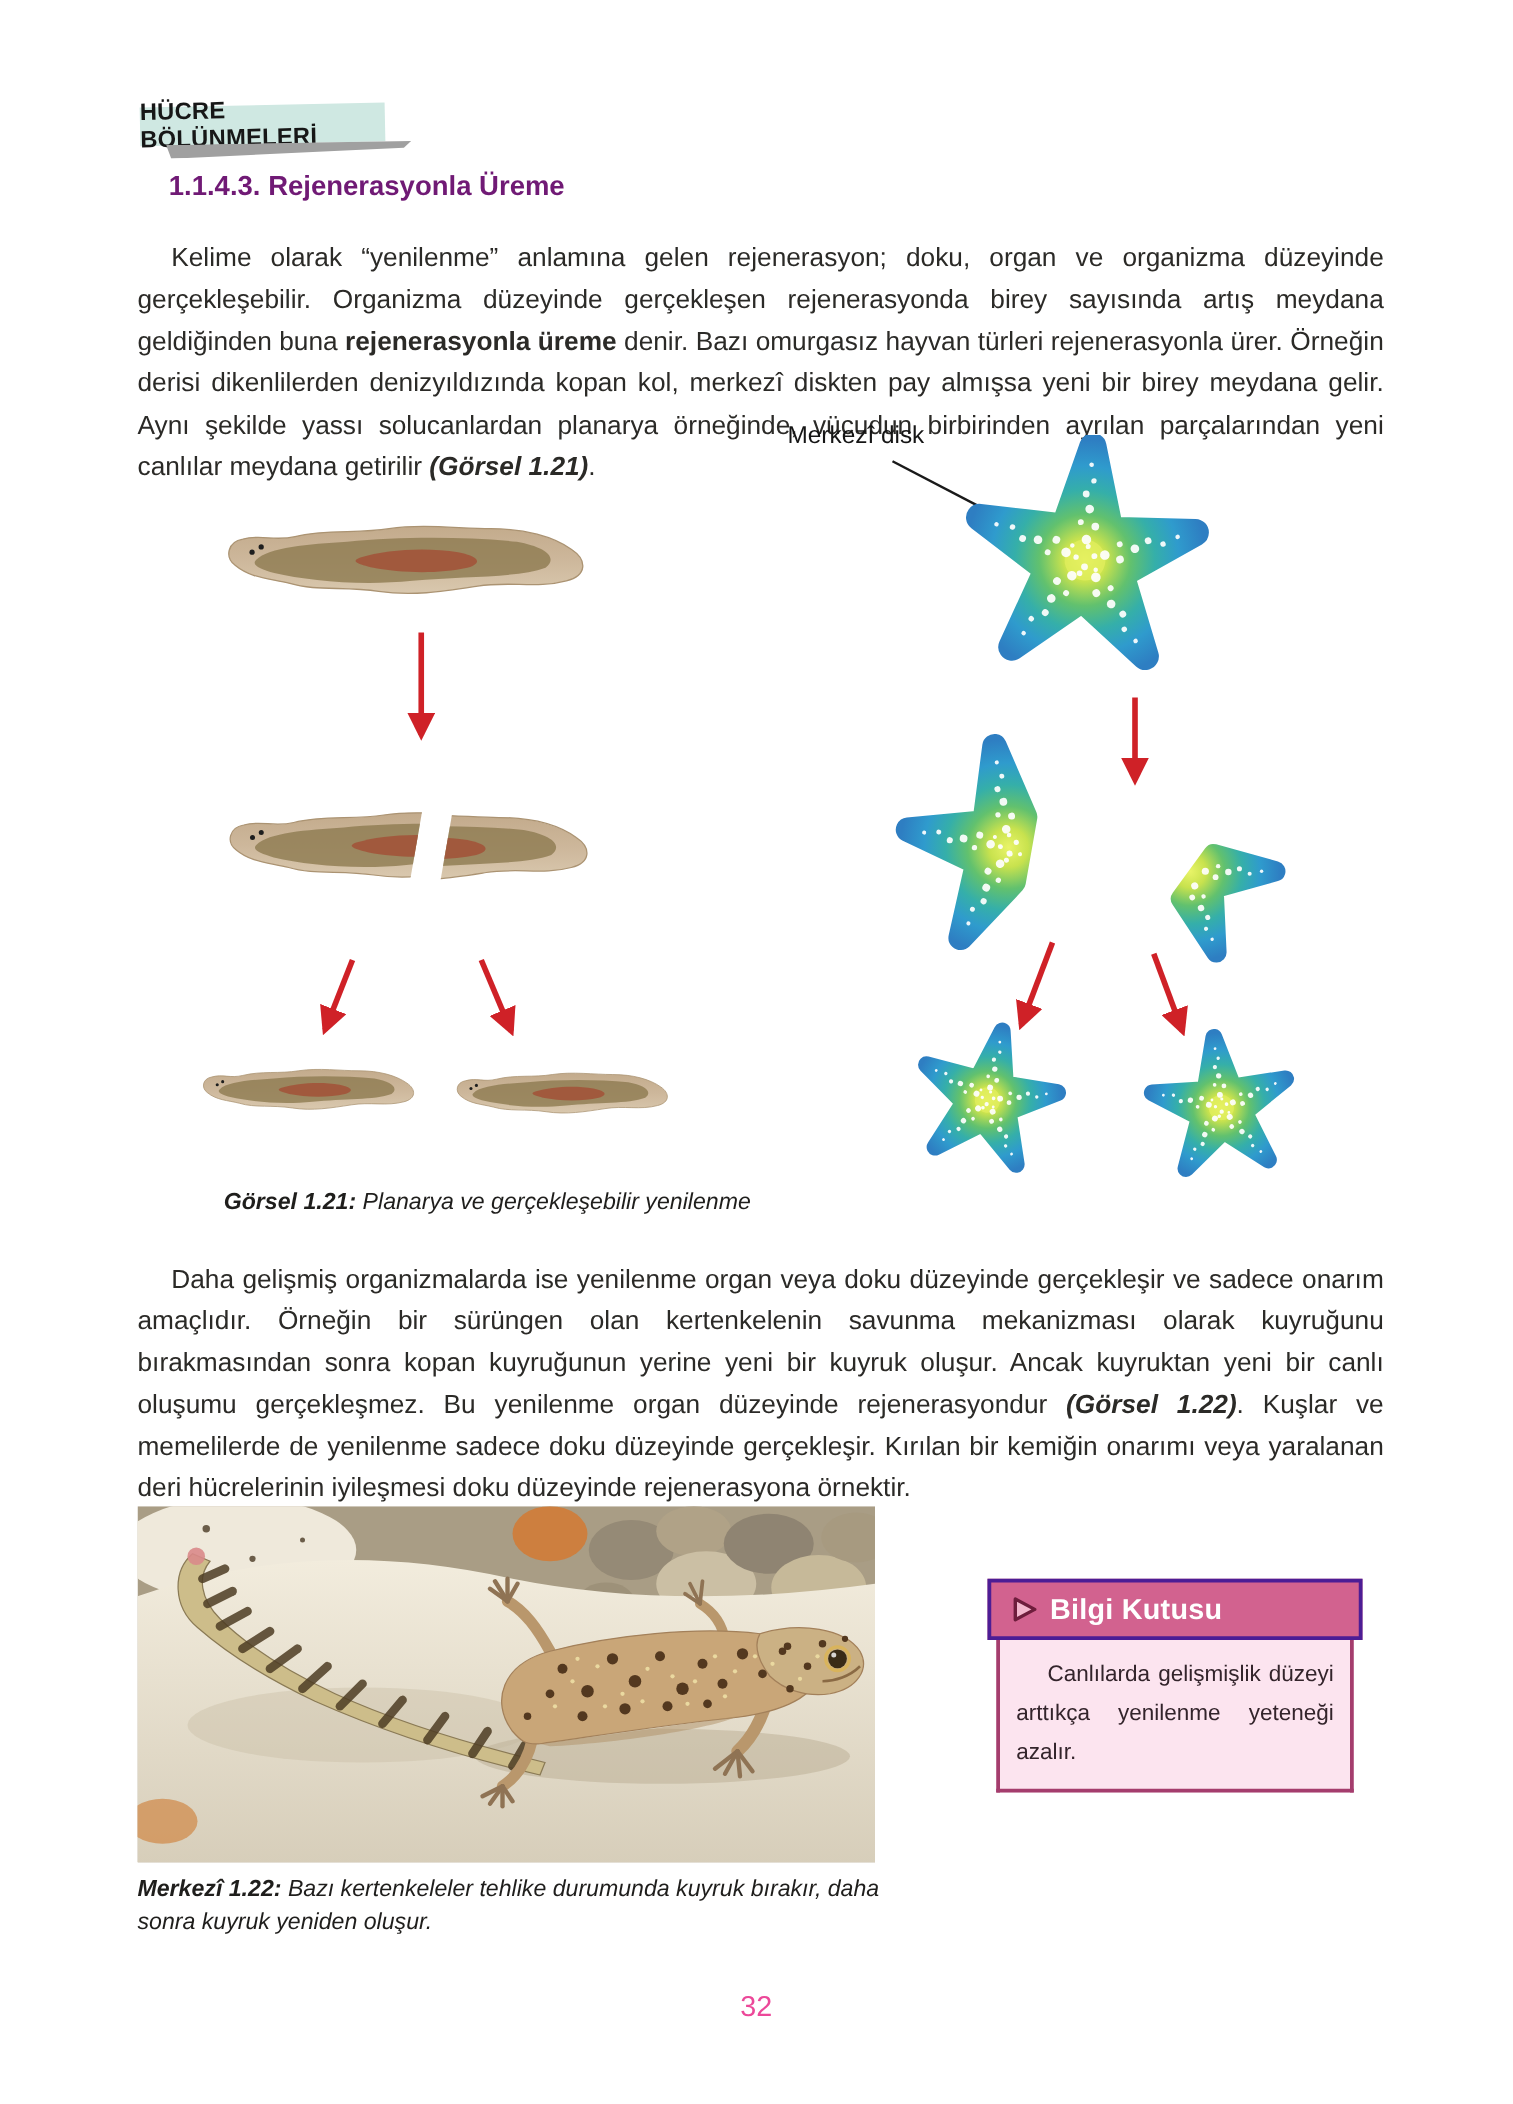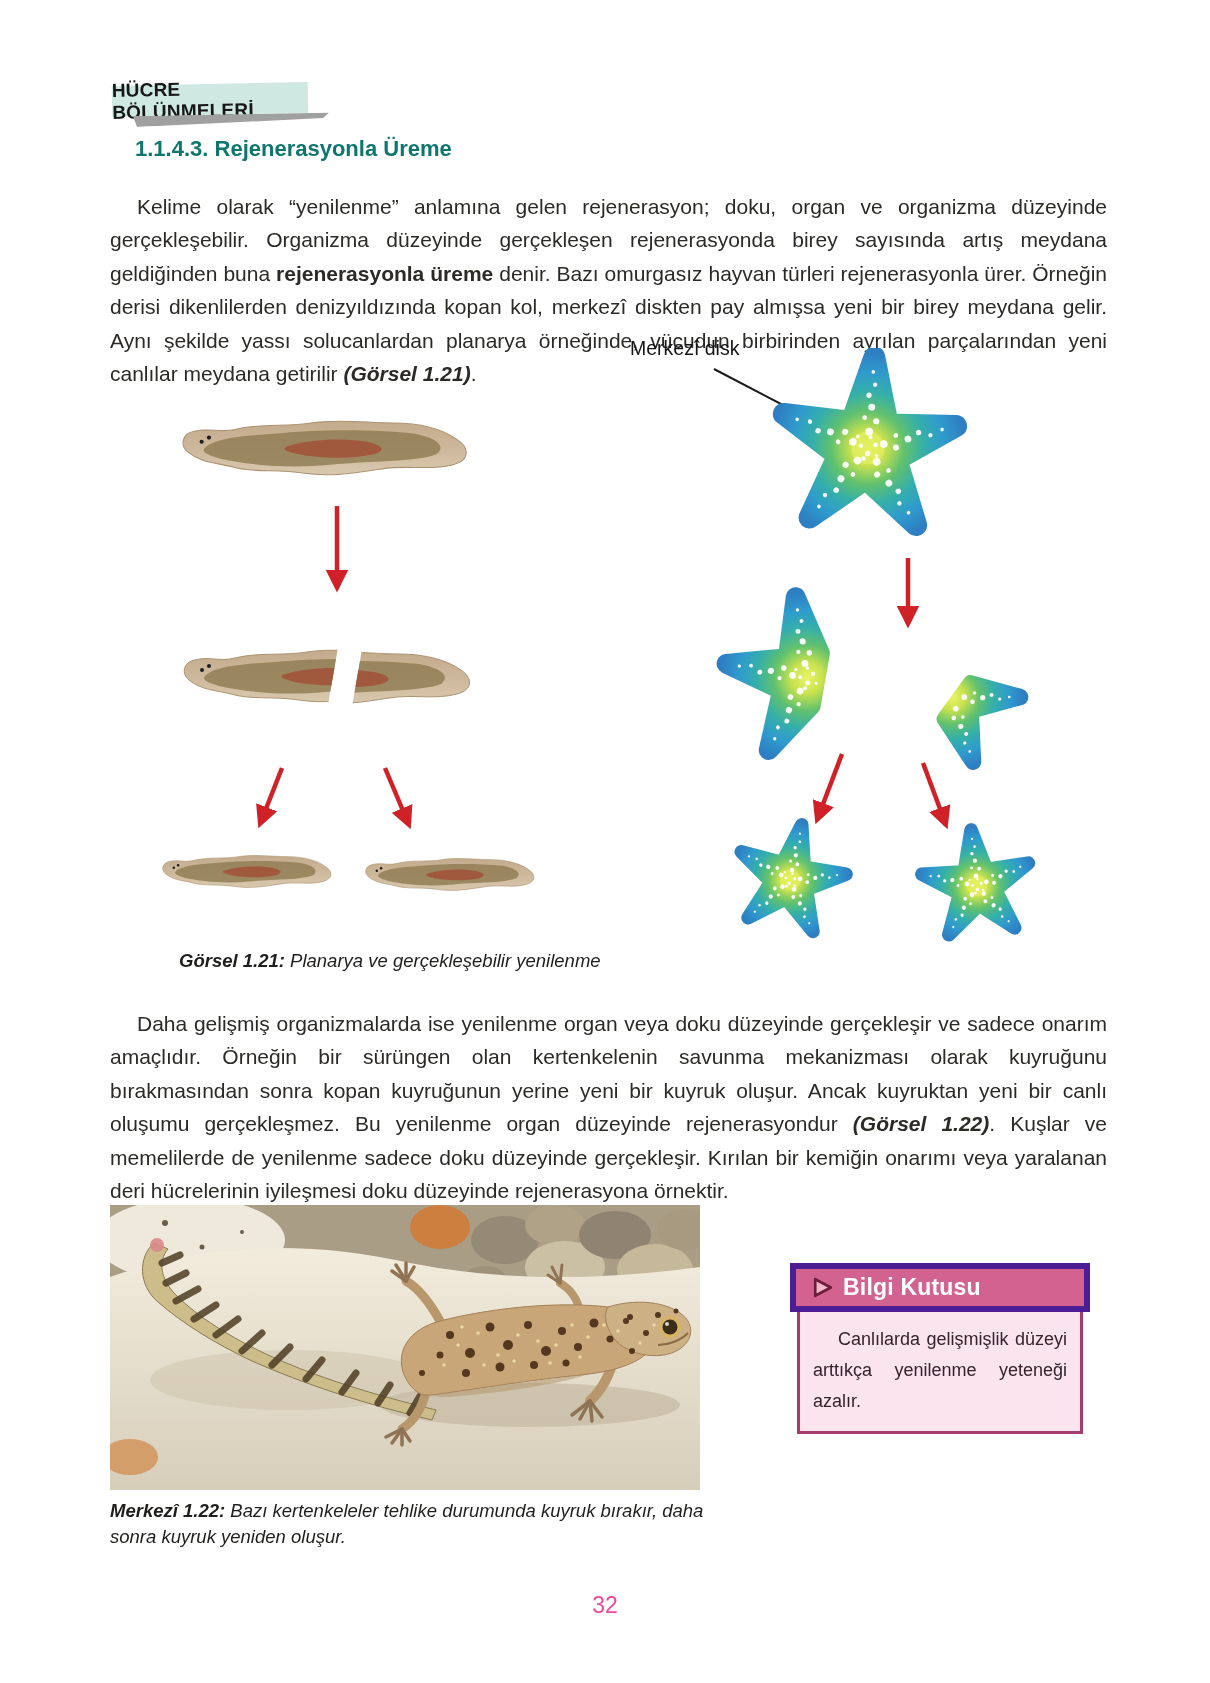--- a/index.html
+++ b/index.html
@@ -11,42 +11,42 @@
   .badge{
     position:absolute;left:112px;top:84px;width:196px;height:31px;background:#cfe8e2;
     display:flex;align-items:center;justify-content:center;transform:rotate(-1.2deg);
     font-weight:bold;font-size:19px;letter-spacing:.2px;color:#171717;
   }
   .badge-shadow{
     position:absolute;left:133px;top:114px;width:196px;height:11px;background:#a0a0a0;
     transform:rotate(-1.2deg);
     clip-path:polygon(0% 0%,100% 8%,97% 55%,2% 100%);
   }
-  .section-title{position:absolute;left:135px;top:136px;font-size:22px;font-weight:bold;color:#0f766e;}
+  .section-title{position:absolute;left:135px;top:136px;font-size:22px;font-weight:bold;color:#701a75;}
   .para{
     position:absolute;left:110px;width:997px;font-size:21px;line-height:33.4px;
     text-align:justify;text-indent:27px;color:#2b2a27;
   }
   .para b{font-weight:bold;}
   .para .ref{font-weight:bold;font-style:italic;}
   #para1{top:169px;}
   #para2{top:986px;}
   
   .fig121{position:absolute;left:110px;top:348px;width:990px;height:600px;}
   .annot-label{position:absolute;left:630px;top:337px;font-size:19.5px;color:#151515;}
   .caption{font-size:18.5px;font-style:italic;color:#1f1e1c;line-height:26px;}
   .caption .cap-label{font-weight:bold;}
   #cap121{position:absolute;left:179px;top:948px;}
   #cap122{position:absolute;left:110px;top:1498px;width:600px;text-align:left;}
   
   .photo122{position:absolute;left:110px;top:1205px;width:590px;height:285px;overflow:hidden;}
   
   .info-box{position:absolute;left:790px;top:1263px;width:300px;}
   .info-header{
-    box-sizing:border-box;height:49px;background:#d2628f;border:6px solid #4c1d95;
+    box-sizing:border-box;height:49px;background:#d2628f;border:3px solid #4c1d95;
     display:flex;align-items:center;padding-left:13px;gap:7px;
   }
   .info-title{color:#ffffff;font-weight:bold;font-size:23px;letter-spacing:.2px;}
   .info-body{
     box-sizing:border-box;margin-left:7px;width:286px;background:#fce4ef;
     border:3px solid #a43d6d;border-top:none;padding:12px 13px 14px 13px;
     font-size:18px;line-height:31px;text-align:justify;text-indent:25px;color:#33242b;
   }
   .page-number{position:absolute;left:0;top:1592px;width:100%;text-align:center;
     font-size:23px;font-weight:normal;color:#ec4899;}

